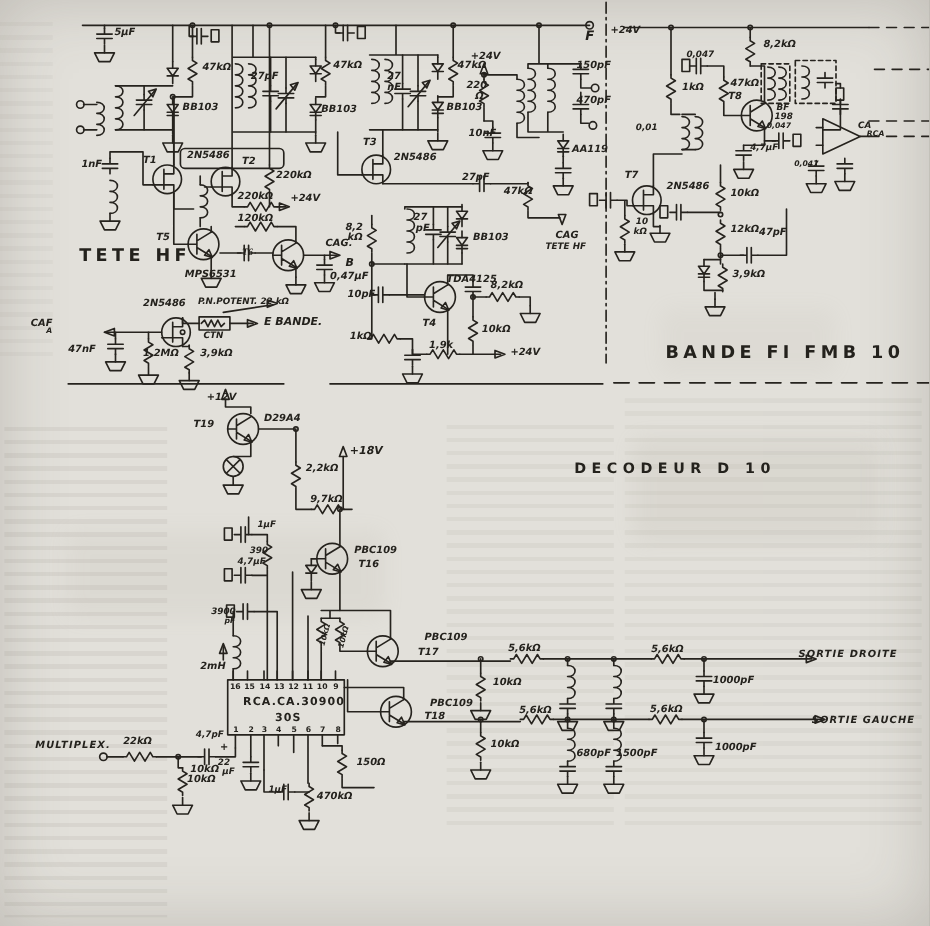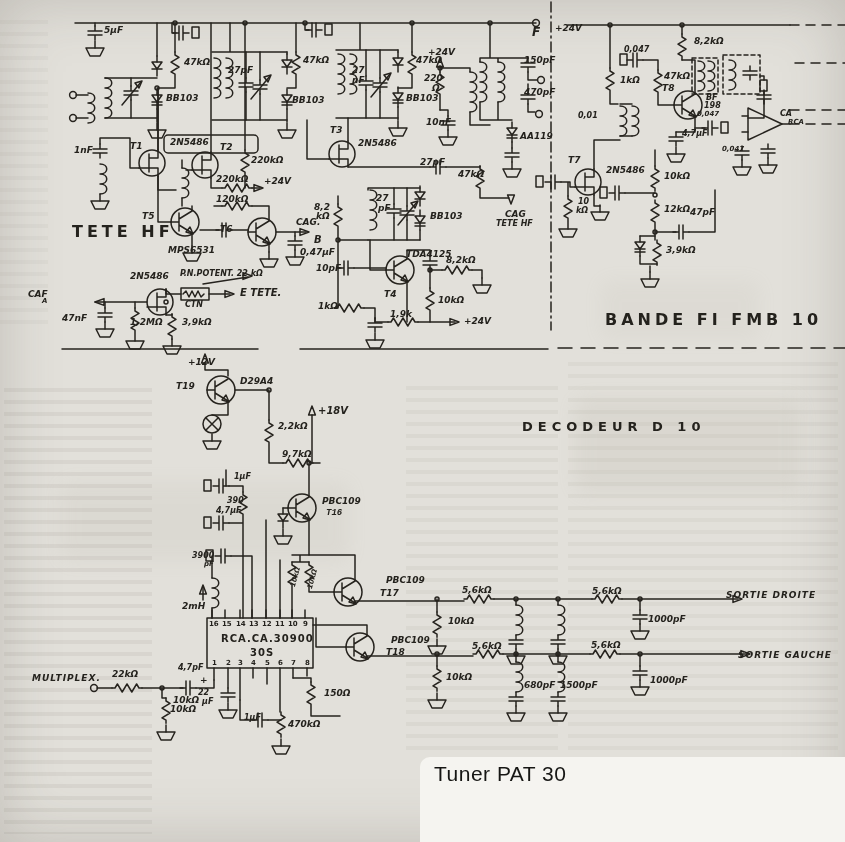--- a/index.html
+++ b/index.html
@@ -512,23 +512,20 @@
       <use href="#j" x="558" y="599"></use>
     <use href="#j" x="640" y="599"></use>
       <use href="#j" x="437" y="654"></use>
       <use href="#j" x="516" y="654"></use>
     <use href="#j" x="558" y="654"></use>
       <use href="#j" x="640" y="654"></use>
       <use href="#j" x="269" y="390"></use>
     <use href="#j" x="309" y="463"></use>
   </svg>
 
-  <div id="caption-box">
-    <div id="caption">Tuner PAT 30</div>
-  </div>
 
   <div id="labels">
       <span class="lbl" style="left: 104px; top: 26px;">5µF</span>
       <span class="lbl" style="left: 184px; top: 58px;">47kΩ</span>
       <span class="lbl" style="left: 166px; top: 94px;">BB103</span>
       <span class="lbl" style="left: 228px; top: 66px;">27pF</span>
       <span class="lbl" style="left: 292px; top: 96px;">BB103</span>
       <span class="lbl" style="left: 303px; top: 56px;">47kΩ</span>
       <span class="lbl" style="left: 352px; top: 66px;">27</span>
       <span class="lbl" style="left: 352px; top: 76px;">nF</span>
@@ -537,28 +534,28 @@
       <span class="lbl" style="left: 74px; top: 146px;">1nF</span>
       <span class="lbl" style="left: 130px; top: 142px;">T1</span>
       <span class="lbl" style="left: 170px; top: 138px;">2N5486</span>
       <span class="lbl" style="left: 220px; top: 143px;">T2</span>
       <span class="lbl" style="left: 251px; top: 156px;">220kΩ</span>
       <span class="lbl" style="left: 216px; top: 175px;">220kΩ</span>
       <span class="lbl" style="left: 264px; top: 177px;">+24V</span>
       <span class="lbl" style="left: 216px; top: 195px;">120kΩ</span>
       <span class="lbl" style="left: 142px; top: 212px;">T5</span>
       <span class="lbl" style="left: 168px; top: 246px;">MPS6531</span>
-      <span class="lbl" style="left: 220px; top: 225px;">T6</span>
+      <span class="lbl" style="left: 220px; top: 225px; font-family: Liberation Serif, serif;">T6</span>
       <span class="lbl" style="left: 296px; top: 218px;">CAG.</span>
       <span class="lbl" style="left: 314px; top: 235px; font-size: 10px;">B</span>
       <span class="lbl" style="left: 300px; top: 248px;">0,47µF</span>
       <span class="lbl" style="left: 130px; top: 272px;">2N5486</span>
       <span class="lbl" style="left: 180px; top: 270px; font-size: 8px;">P.N.POTENT. 22 kΩ</span>
       <span class="lbl" style="left: 185px; top: 301px; font-size: 8px;">CTN</span>
-      <span class="lbl" style="left: 240px; top: 288px; font-size: 10px;">E TETE.</span>
+      <span class="lbl" style="left: 240px; top: 288px; font-size: 10px;">E BANDE.</span>
       <span class="lbl" style="left: 28px; top: 290px;">CAF</span>
       <span class="lbl" style="left: 42px; top: 298px; font-size: 7px;">A</span>
       <span class="lbl" style="left: 62px; top: 314px;">47nF</span>
       <span class="lbl" style="left: 130px; top: 318px;">1,2MΩ</span>
       <span class="lbl" style="left: 182px; top: 318px;">3,9kΩ</span>
       <span class="lbl" style="left: 330px; top: 126px;">T3</span>
       <span class="lbl" style="left: 358px; top: 139px;">2N5486</span>
       <span class="lbl" style="left: 428px; top: 48px;">+24V</span>
       <span class="lbl" style="left: 424px; top: 74px;">220</span>
       <span class="lbl" style="left: 432px; top: 84px;">Ω</span>
@@ -606,21 +603,21 @@
       <span class="lbl" style="left: 606px; top: 166px;">2N5486</span>
       <span class="lbl" style="left: 578px; top: 198px; font-size: 8px;">10</span>
       <span class="lbl" style="left: 576px; top: 207px; font-size: 8px;">kΩ</span>
       <span class="lbl" style="left: 188px; top: 358px;">+12V</span>
       <span class="lbl" style="left: 176px; top: 382px;">T19</span>
       <span class="lbl" style="left: 240px; top: 377px;">D29A4</span>
       <span class="lbl" style="left: 278px; top: 422px;">2,2kΩ</span>
       <span class="lbl" style="left: 318px; top: 406px; font-size: 10px;">+18V</span>
       <span class="lbl" style="left: 282px; top: 450px;">9,7kΩ</span>
       <span class="lbl" style="left: 322px; top: 497px;">PBC109</span>
-      <span class="lbl" style="left: 326px; top: 509px; font-family: Liberation Mono, monospace;">T16</span>
+      <span class="lbl" style="left: 326px; top: 509px;">T16</span>
       <span class="lbl" style="left: 234px; top: 473px; font-size: 8px;">1µF</span>
       <span class="lbl" style="left: 227px; top: 497px; font-size: 8px;">390</span>
       <span class="lbl" style="left: 216px; top: 507px; font-size: 8px;">4,7µF</span>
       <span class="lbl" style="left: 192px; top: 552px; font-size: 8px;">3900</span>
       <span class="lbl" style="left: 204px; top: 561px; font-size: 7px;">pF</span>
       <span class="lbl" style="left: 182px; top: 602px;">2mH</span>
       <span class="lbl icx" style="left: 221px; top: 634px; font-size: 10px;">RCA.CA.30900</span>
       <span class="lbl icx" style="left: 250px; top: 648px; font-size: 10px;">30S</span>
       <span class="lbl pin" style="left: 209px; top: 620px;">16</span>
       <span class="lbl pin" style="left: 222px; top: 620px;">15</span>

